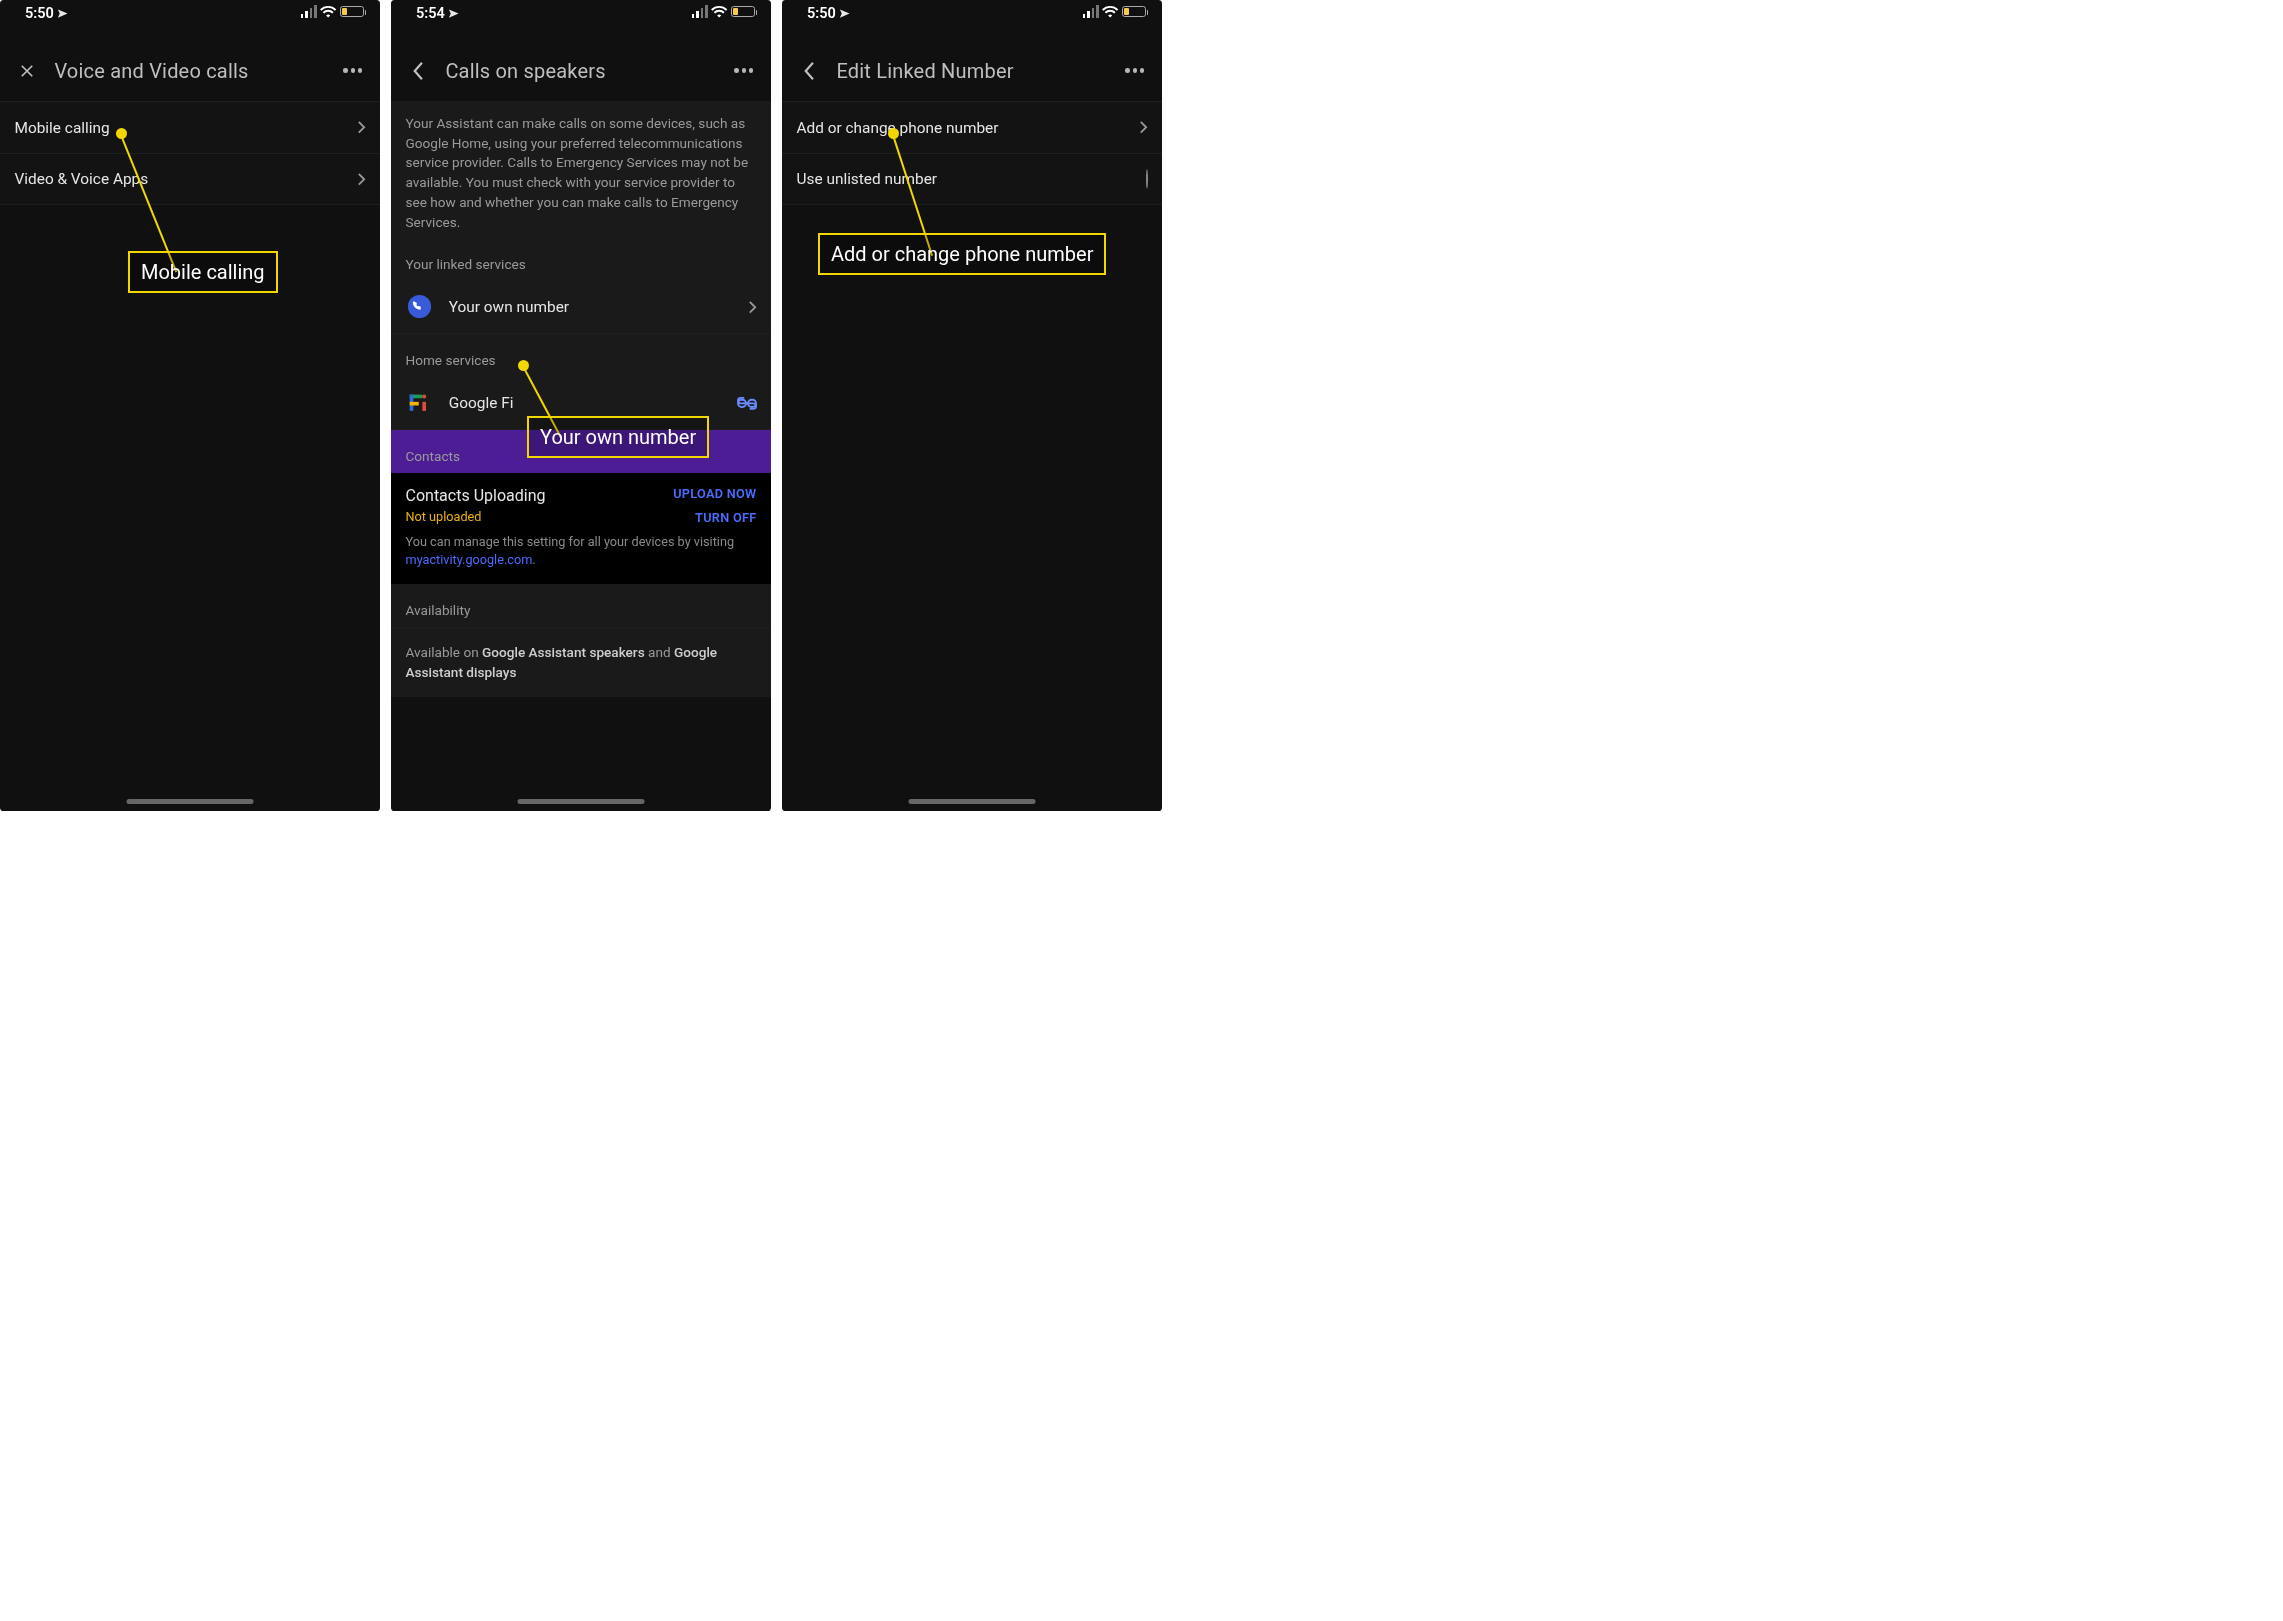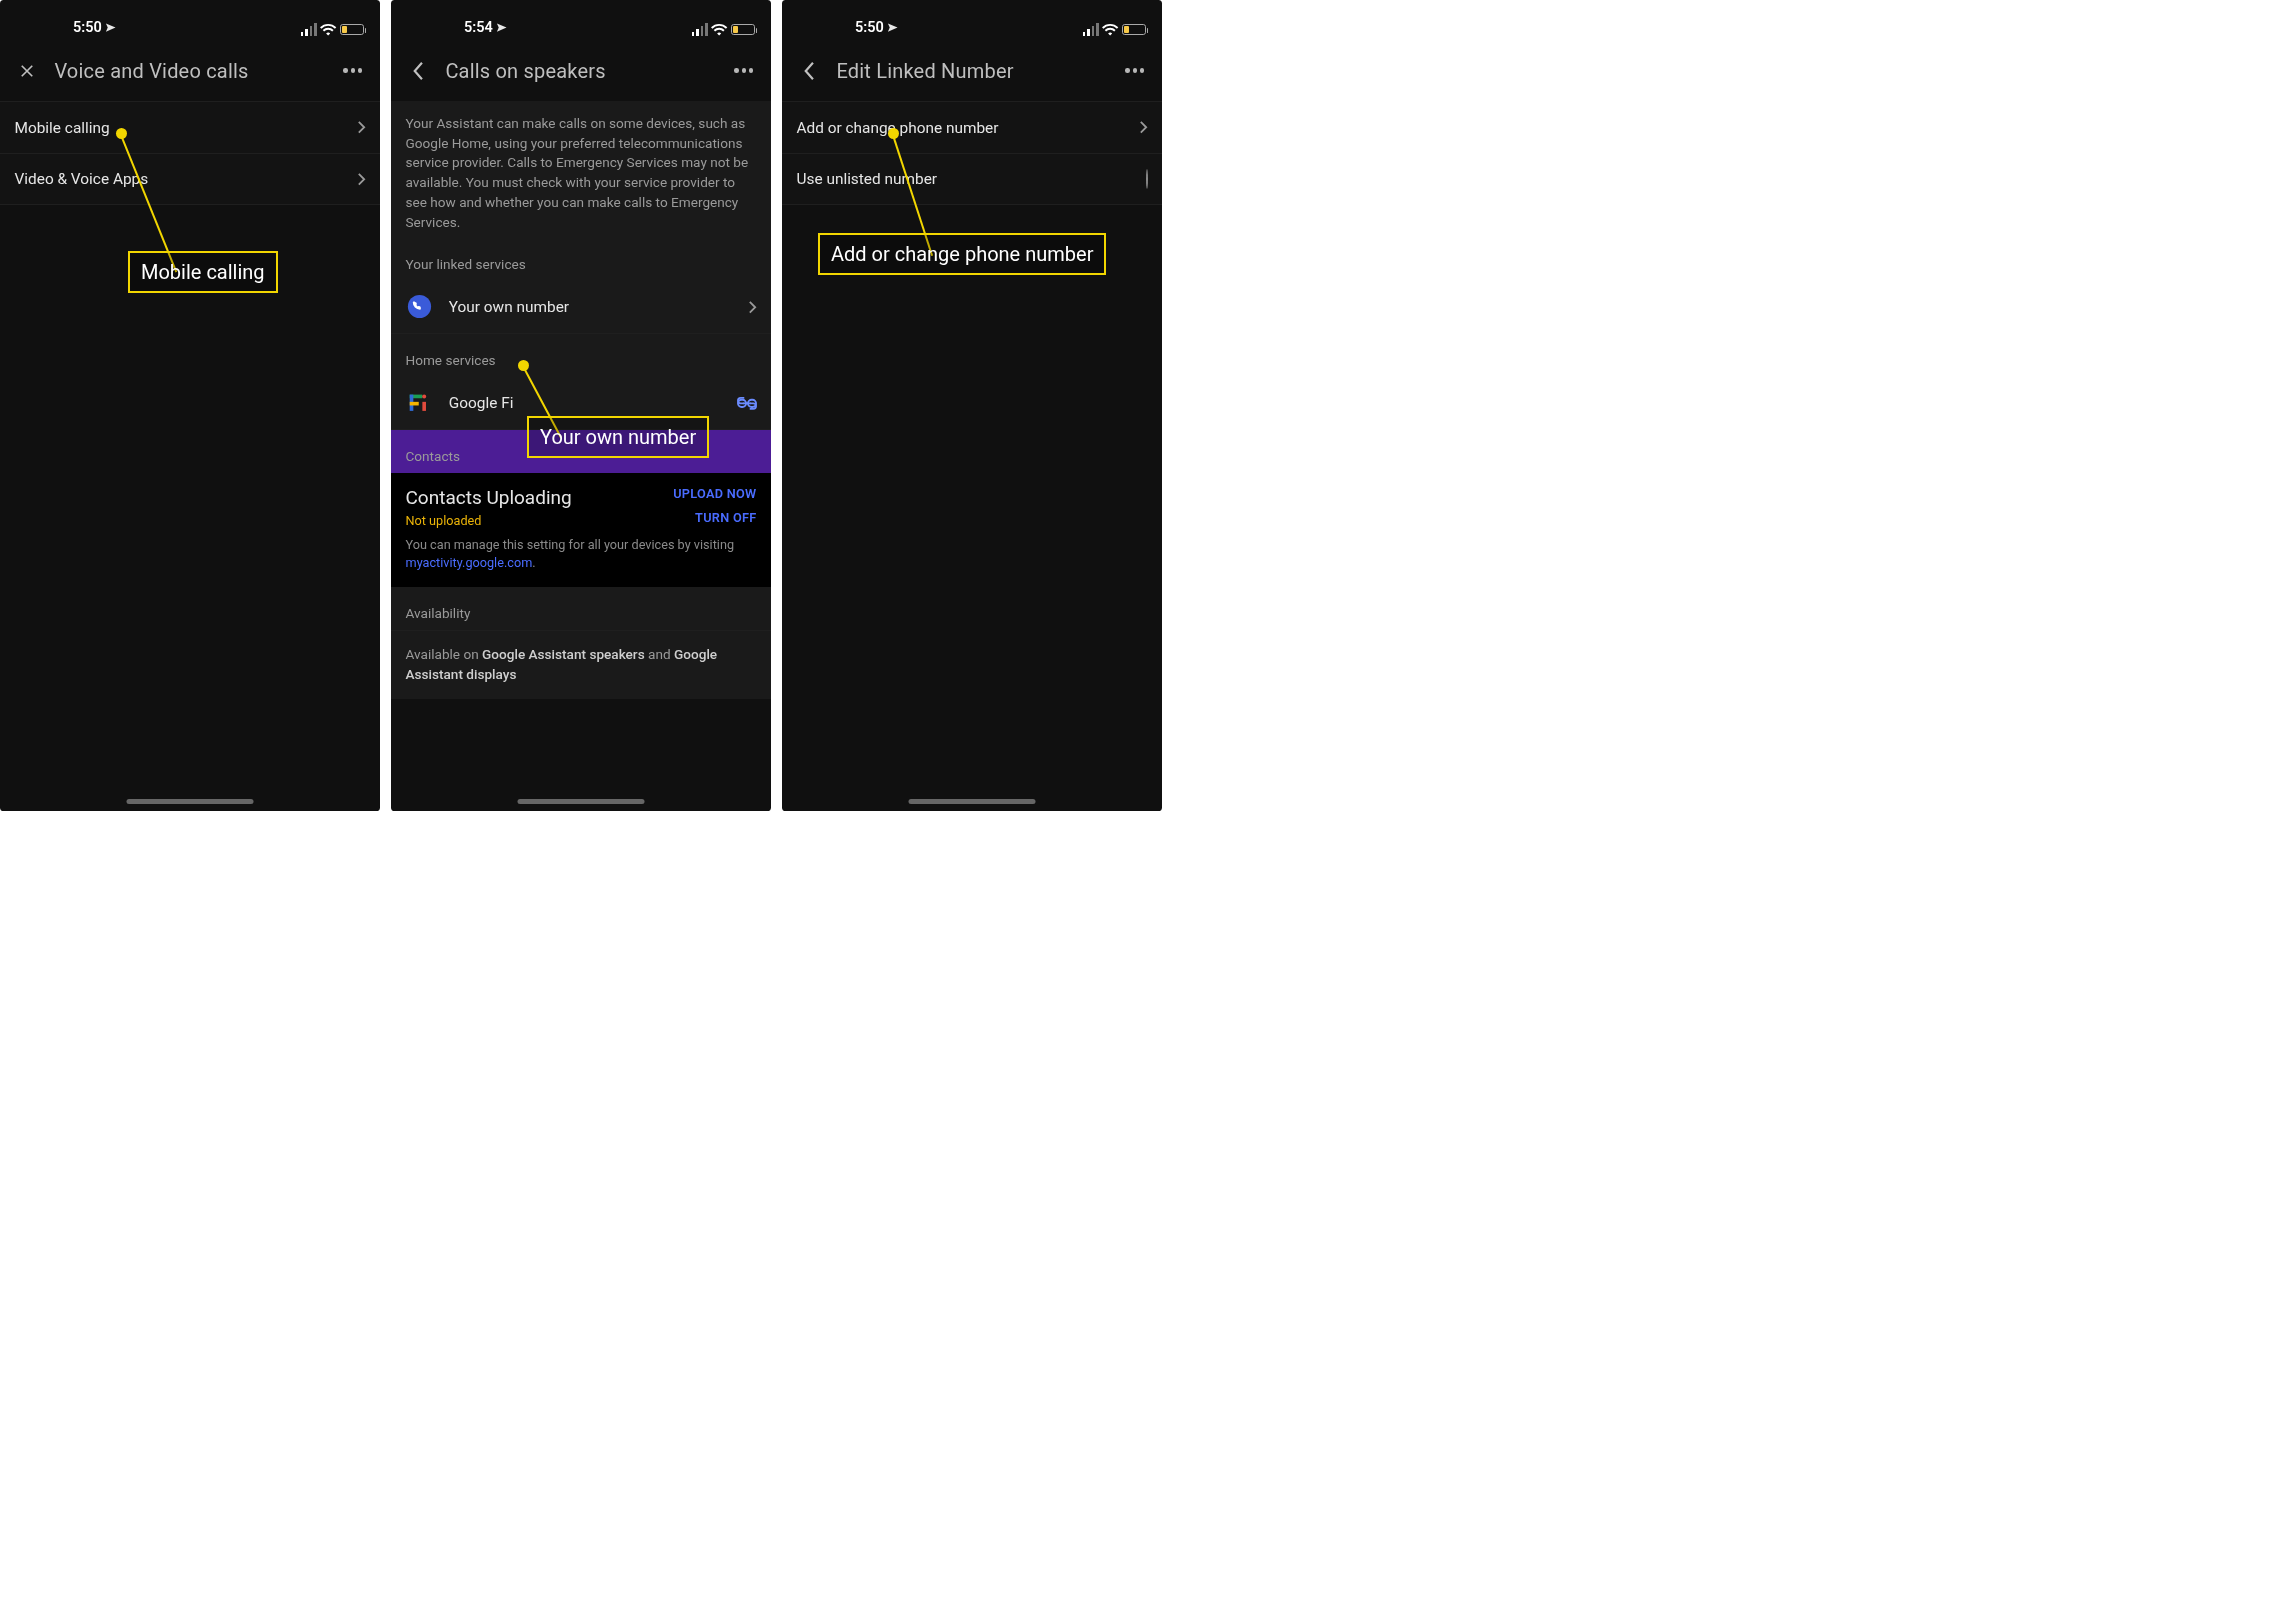--- a/index.html
+++ b/index.html
@@ -16,27 +16,26 @@
     background: #101010;
     position: relative;
     overflow: hidden;
     flex: 0 0 380px;
     border-radius: 3.6px;
   }
   
   .status-bar {
     display: flex;
     justify-content: space-between;
-    align-items: flex-end;
+    align-items: flex-start;
     padding: 5.4px 16.3px 0 25px;
     height: 36px;
     color: #fff;
     font-size: 14.5px;
     font-weight: 600;
-    margin-left: 48px;
   }
   .status-left { display: flex; align-items: center; gap: 3.6px; }
   .status-right { display: flex; align-items: center; gap: 3.6px; }
   .loc-icon { font-size: 11px; opacity: .9; }
   .sig-bars { display: inline-flex; align-items: flex-end; gap: 1.8px; }
   .sig-bars span {
     width: 2.7px; background: #777; display: inline-block;
   }
   .sig-bars span.on { background: #fff; }
   .b1{height:4.5px}.b2{height:7.2px}.b3{height:10px}.b4{height:12.7px}
@@ -101,21 +100,21 @@
   .svc-label { flex:1; color:#e6e6e6; font-size:15.4px; }
   .radio {
     width:20px;height:20px;border:1.8px solid #8a8a8a;border-radius:50%;
   }
   .link-icon { color:#6b8cff; }
 
   
   .contacts-block { background:#000; padding:12.7px 14.5px 14.5px; }
   .contacts-top { display:flex; align-items:flex-start; }
   .contacts-left { flex:1; }
-  .contacts-title { color:#e6e6e6; font-size:19px; }
+  .contacts-title { color:#e6e6e6; font-size:16px; }
   .contacts-sub { color:#eab308; font-size:12.7px; margin-top:3.6px; }
   .contacts-actions { text-align:right; }
   .link-btn { color:#4a6cff; font-size:12.7px; font-weight:600; letter-spacing:0.3px; margin-bottom:9px; display:block;}
   .contacts-note { color:#8a8a8a; font-size:12.7px; margin-top:8px; line-height:1.45;}
   .contacts-note a { color:#4a6cff; text-decoration:none; }
 
   .avail-text { color:#9a9a9a; font-size:13.6px; padding:14.5px; line-height:1.45; background:#1a1a1a; border-top:0.9px solid #1f1f1f;}
   .avail-text b { color:#cfcfcf; font-weight:500;}
 
   

